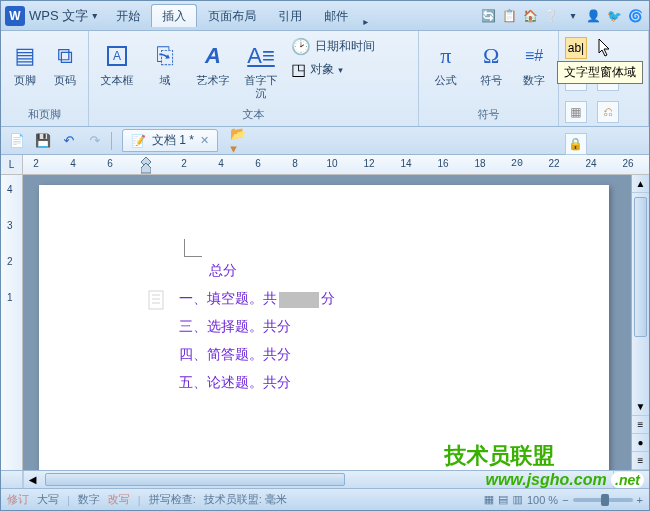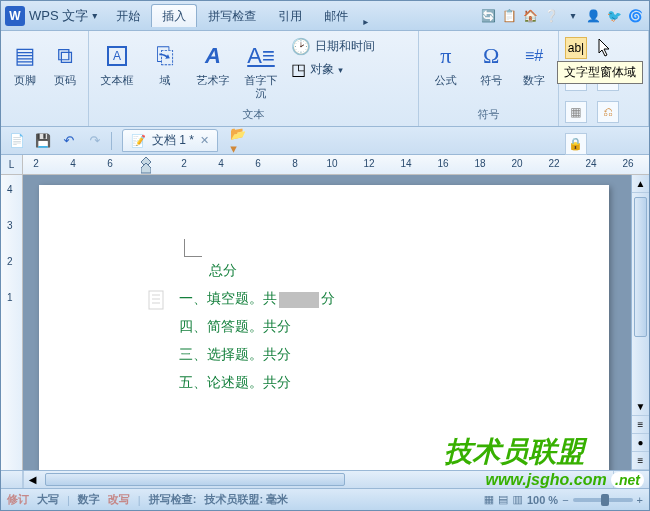--- a/index.html
+++ b/index.html
@@ -49,61 +49,61 @@
 .rnum { position: absolute; top: 3px; font-size: 10px; color: #2a4b6f; transform: translateX(-50%); }
 .rmark { position: absolute; top: 2px; width: 10px; height: 14px; }
 
 .workspace { flex: 1; display: flex; background: #7f98b2; overflow: hidden; }
 .ruler-v { width: 22px; background: linear-gradient(90deg, #f5f9fd, #e4effa); border-right: 1px solid #c0c0c0; position: relative; }
 .vnum { position: absolute; left: 6px; font-size: 10px; color: #2a4b6f; transform: translateY(-50%); }
 
 .page-area { flex: 1; position: relative; overflow: hidden; }
 .page { position: absolute; left: 16px; top: 10px; width: 570px; height: 400px; background: #fff; box-shadow: 2px 2px 6px rgba(0,0,0,0.3); padding: 72px 120px 20px 140px; }
 .cursor-mark { position: absolute; left: 145px; top: 54px; width: 18px; height: 18px; border-left: 1px solid #888; border-bottom: 1px solid #888; }
-.doc-line { font-size: 14px; color: #15803d; line-height: 2; font-family: SimSun, serif; }
+.doc-line { font-size: 14px; color: #6d28d9; line-height: 2; font-family: SimSun, serif; }
 .doc-title { text-align: left; margin-left: 30px; }
 .field-box { display: inline-block; width: 40px; height: 16px; background: #c0c0c0; vertical-align: middle; margin: 0 2px; }
 .doc-icon { position: absolute; left: 106px; top: 104px; width: 24px; height: 24px; opacity: 0.5; }
 
 .vscroll { width: 18px; background: linear-gradient(90deg, #e4effa, #cadef2); border-left: 1px solid #9ab8d6; display: flex; flex-direction: column; }
 .vsbtn { height: 18px; display: flex; align-items: center; justify-content: center; font-size: 10px; border-bottom: 1px solid #b5cce3; cursor: pointer; }
 .vstrack { flex: 1; position: relative; }
 .vsthumb { position: absolute; left: 2px; right: 2px; top: 4px; height: 140px; background: linear-gradient(90deg, #dbe9f7, #b8d2ec); border: 1px solid #8fb0d0; border-radius: 2px; }
 
 .hscroll-row { height: 18px; background: linear-gradient(#e4effa, #cadef2); border-top: 1px solid #9ab8d6; display: flex; }
 .hs-left { width: 22px; border-right: 1px solid #b5cce3; }
 .hstrack { flex: 1; position: relative; }
 .hsthumb { position: absolute; top: 2px; bottom: 2px; left: 4px; width: 300px; background: linear-gradient(#dbe9f7, #b8d2ec); border: 1px solid #8fb0d0; border-radius: 2px; }
 .hsbtn { width: 18px; display: flex; align-items: center; justify-content: center; font-size: 10px; border-left: 1px solid #b5cce3; cursor: pointer; }
 
 .statusbar { height: 22px; background: linear-gradient(#dae9f8, #bdd7ef); border-top: 1px solid #9ab8d6; display: flex; align-items: center; padding: 0 6px; font-size: 11px; color: #5a7a9a; gap: 8px; }
-.st-item { white-space: nowrap; font-weight: bold; }
+.st-item { white-space: nowrap; }
 .st-sep { color: #9ab8d6; }
 .st-right { margin-left: auto; display: flex; align-items: center; gap: 4px; }
 .zoom-slider { width: 60px; height: 4px; background: #9ab8d6; position: relative; border-radius: 2px; }
 .zoom-thumb { position: absolute; left: 28px; top: -4px; width: 8px; height: 12px; background: #5a7a9a; border-radius: 2px; }
 
 .watermark { position: absolute; right: 6px; bottom: 22px; pointer-events: none; }
-.wm-top { font-size: 28px; font-weight: bold; color: #37b000; font-style: italic; text-shadow: 1px 1px 0 #fff, -1px -1px 0 #fff; }
+.wm-top { font-size: 22px; font-weight: bold; color: #37b000; text-shadow: 1px 1px 0 #fff, -1px -1px 0 #fff; }
 .wm-bot { font-size: 16px; font-weight: bold; color: #37b000; font-style: italic; padding-left: 41px; }
 .wm-net { display: inline-block; background: #fff; color: #37b000; border-radius: 8px; padding: 0 4px; font-size: 14px; font-style: italic; }
 </style>
 </head>
 <body>
 
 <div class="window">
 
   <div class="titlebar">
     <div class="app-icon">W</div>
     <div class="app-title">WPS 文字</div>
     <div class="title-dd">▾</div>
     <div class="tabs">
       <div class="tab">开始</div>
       <div class="tab active">插入</div>
-      <div class="tab">拼写检查</div>
+      <div class="tab">页面布局</div>
       <div class="tab">引用</div>
       <div class="tab">邮件</div>
       <div class="tab-arrow">▸</div>
     </div>
     <div class="title-icons">
       <div class="ti">🔄</div>
       <div class="ti">📋</div>
       <div class="ti">🏠</div>
       <div class="ti">❔</div>
       <div class="ti" style="font-size:10px;color:#2a4b6f">▾</div>
@@ -118,20 +118,21 @@
       <div class="rgroup-body">
         <div class="rbtn small">
           <div class="ricon">▤</div>
           <div class="rlabel">页脚</div>
         </div>
         <div class="rbtn small">
           <div class="ricon">⧉</div>
           <div class="rlabel">页码</div>
         </div>
       </div>
+      <div class="rgroup-label">和页脚</div>
     </div>
 
     <div class="rgroup" style="flex:1">
       <div class="rgroup-body">
         <div class="rbtn">
           <div class="ricon">
               <span style="border:2px solid #2962c7;padding:1px 4px;font-size:12px">A</span>
             </div>
           <div class="rlabel">文本框</div>
         </div>
@@ -231,21 +232,21 @@
         <span class="rnum" style="left: 13px;">2</span>
         <span class="rnum" style="left: 161px;">2</span>
         <span class="rnum" style="left: 198px;">4</span>
         <span class="rnum" style="left: 235px;">6</span>
         <span class="rnum" style="left: 272px;">8</span>
         <span class="rnum" style="left: 309px;">10</span>
         <span class="rnum" style="left: 346px;">12</span>
         <span class="rnum" style="left: 383px;">14</span>
         <span class="rnum" style="left: 420px;">16</span>
         <span class="rnum" style="left: 457px;">18</span>
-        <span class="rnum" style="left: 494px;">20</span>
+        <span class="rnum" style="left: 494px; font-family: Liberation Mono, monospace;">20</span>
         <span class="rnum" style="left: 531px;">22</span>
         <span class="rnum" style="left: 568px;">24</span>
         <span class="rnum" style="left: 605px;">26</span>
       </div>
   </div>
 
   <div class="workspace">
     <div class="ruler-v" id="ruler-v">
         <span class="vnum" style="top: 14px;">4</span>
         <span class="vnum" style="top: 50px;">3</span>
@@ -257,22 +258,22 @@
         <div class="cursor-mark"></div>
         <svg class="doc-icon">
             <rect x="4" y="2" width="14" height="18" fill="none" stroke="#aaa"></rect>
             <line x1="7" y1="6" x2="15" y2="6" stroke="#aaa"></line>
             <line x1="7" y1="10" x2="15" y2="10" stroke="#aaa"></line>
             <line x1="7" y1="14" x2="15" y2="14" stroke="#aaa"></line>
           </svg>
         <div class="doc-line doc-title">总分</div>
         <div id="doc-lines">
             <div class="doc-line">一、填空题。共<span class="field-box"></span>分</div>
+            <div class="doc-line">三、选择题。共分</div>
             <div class="doc-line">四、简答题。共分</div>
-            <div class="doc-line">三、选择题。共分</div>
             <div class="doc-line">五、论述题。共分</div>
           </div>
       </div>
     </div>
     <div class="vscroll">
       <div class="vsbtn">▲</div>
       <div class="vstrack">
         <div class="vsthumb"></div>
       </div>
       <div class="vsbtn">▼</div>

